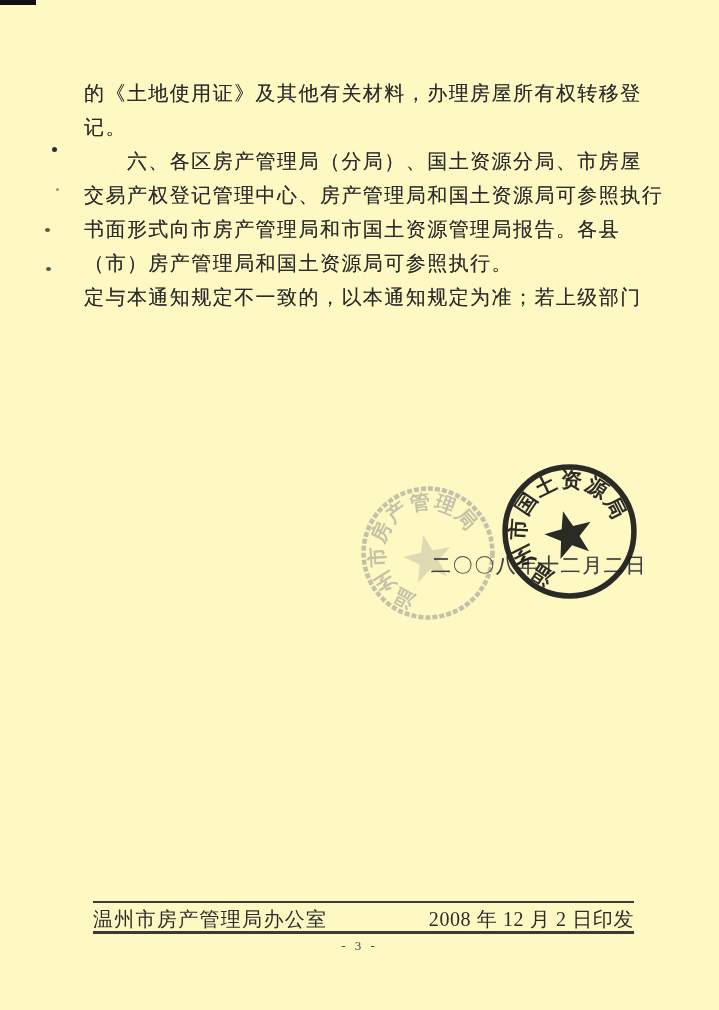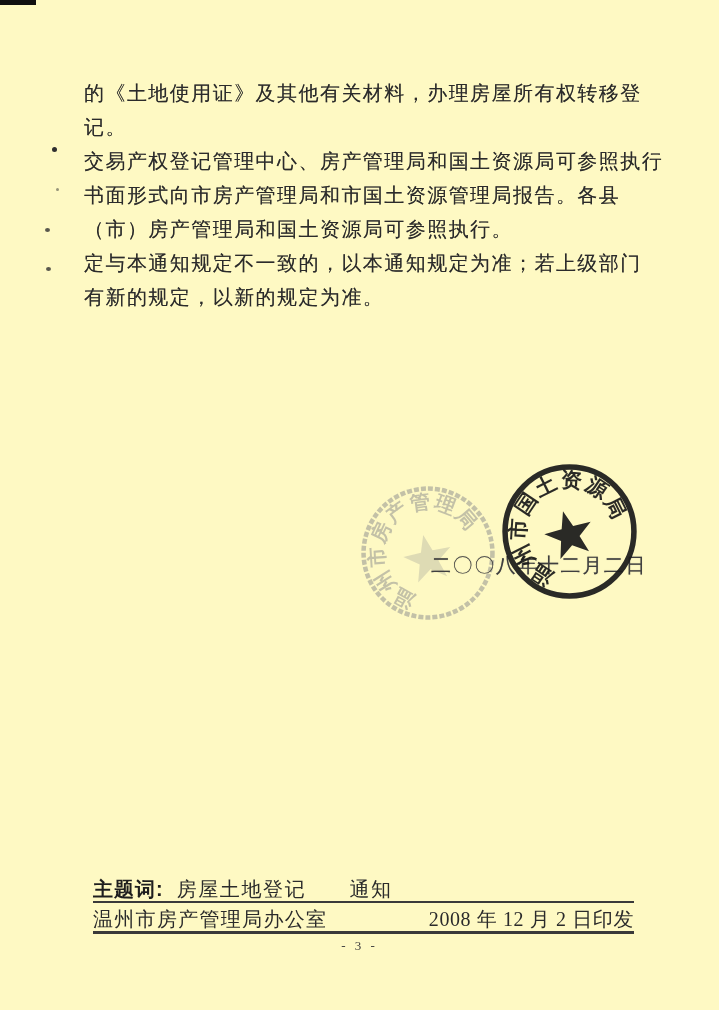--- a/index.html
+++ b/index.html
@@ -91,25 +91,25 @@
 
   <div class="corner-bar"></div>
   <div class="speck s1"></div>
   <div class="speck s2"></div>
   <div class="speck s3"></div>
   <div class="speck s4"></div>
 
   <div class="body-text">
     <div class="line">的《土地使用证》及其他有关材料，办理房屋所有权转移登</div>
     <div class="line">记。</div>
+    <div class="line">　　六、各区房产管理局（分局）、国土资源分局、市房屋</div>
     <div class="line">交易产权登记管理中心、房产管理局和国土资源局可参照执行</div>
     <div class="line">书面形式向市房产管理局和市国土资源管理局报告。各县</div>
     <div class="line">（市）房产管理局和国土资源局可参照执行。</div>
     <div class="line">定与本通知规定不一致的，以本通知规定为准；若上级部门</div>
-    <div class="line">有新的规定，以新的规定为准。</div>
   </div>
 
   <div class="seal seal-left">
     <svg viewBox="0 0 143 143" aria-hidden="true">
       <g>
         <circle cx="71.5" cy="71.5" r="64" fill="none" stroke="currentColor" stroke-width="4.5" stroke-dasharray="5 2"></circle>
         <path id="arcL" d="M 49.5 109.5 A 44 44 0 1 1 115.5 71.5" fill="none"></path>
         <g transform="rotate(-18 71.5 71.5)">
           <text>
             <textPath href="#arcL" startOffset="2">温州市房产管理局</textPath>
@@ -130,23 +130,20 @@
         <g transform="rotate(-14 70 74)">
           <text>
             <textPath href="#arcR" startOffset="2">温州市国土资源局</textPath>
           </text>
         </g>
         <polygon transform="rotate(-15 70 78)" fill="currentColor" points="70,53 75.9,69.9 93.8,70.3 79.5,81.1 84.7,98.2 70,88 55.3,98.2 60.5,81.1 46.2,70.3 64.1,69.9"></polygon>
       </g>
     </svg>
   </div>
 
-  <div class="kw-row">
-    <span class="kw-label">主题词:</span><span class="kw-value">房屋土地登记　　通知</span>
-  </div>
   <div class="rule rule-1"></div>
   <div class="pub-row">
     <span class="issuer">温州市房产管理局办公室</span>
     <span class="print-info">2008 年 12 月 2 日印发</span>
   </div>
   <div class="rule rule-2"></div>
   <div class="page-num">- 3 -</div>
 
 </div>
 

